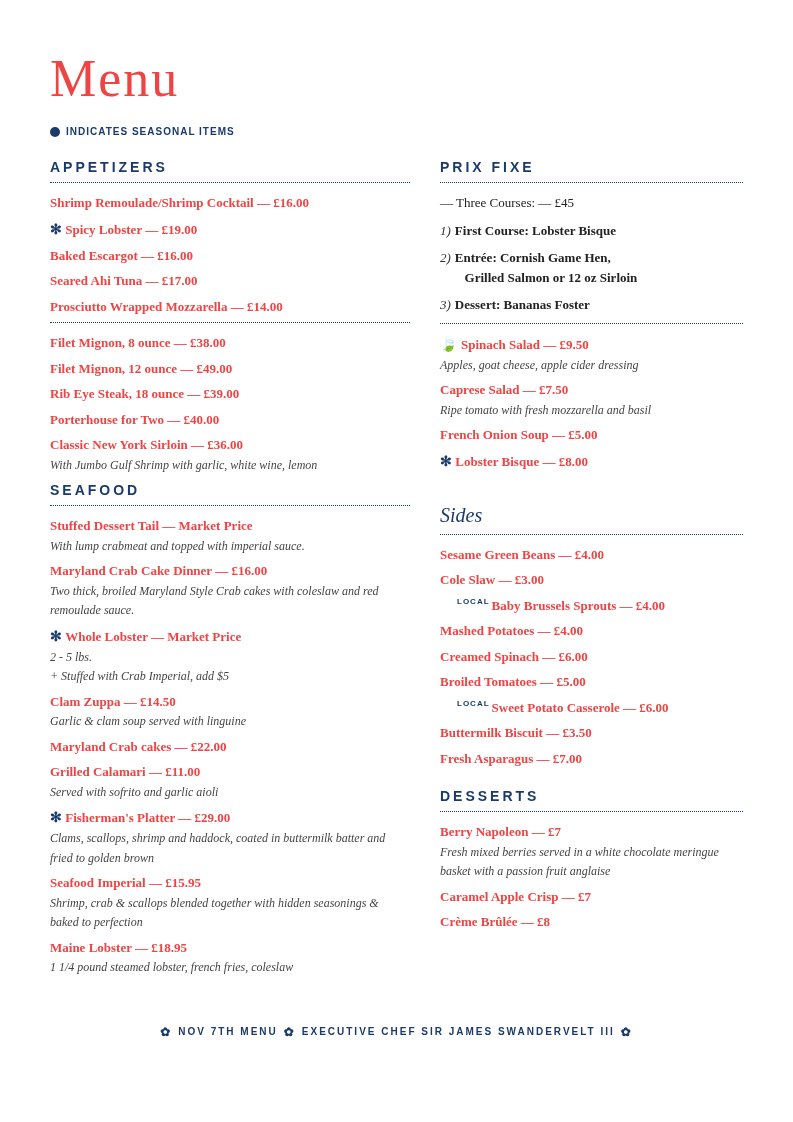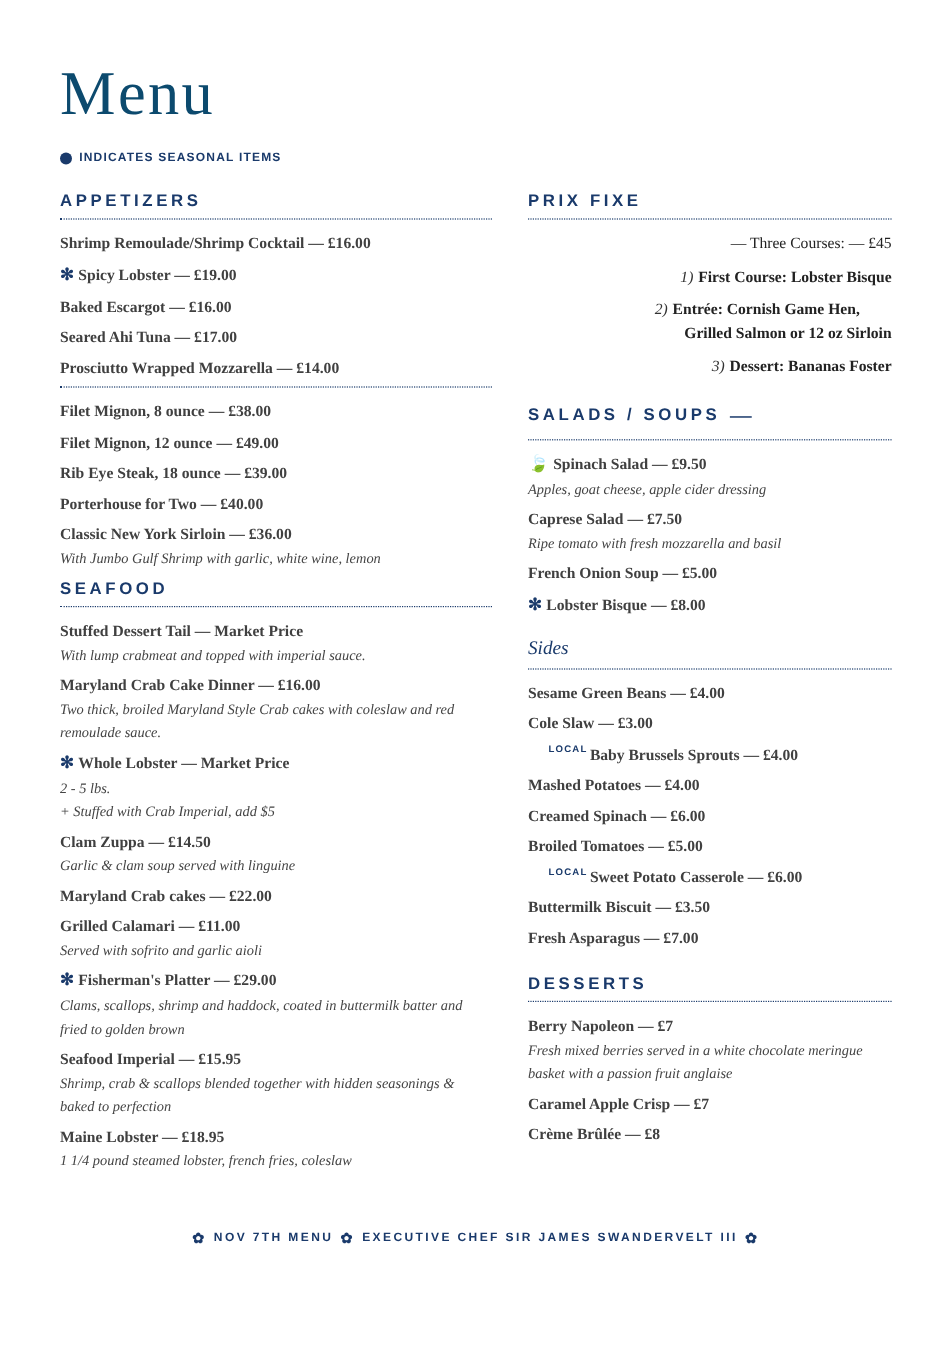--- a/index.html
+++ b/index.html
@@ -9,21 +9,21 @@
       color: #222;
       width: 793px;
       min-height: 1122px;
       padding: 40px 50px 30px 50px;
       font-size: 13px;
       line-height: 1.5;
     }
     .page-title {
       font-family: 'Palatino Linotype', Palatino, serif;
       font-size: 52px;
-      color: #0c4a6e;
+      color: #ef4444;
       font-weight: normal;
       letter-spacing: 2px;
       margin-bottom: 6px;
     }
     .seasonal-note {
       display: flex;
       align-items: center;
       gap: 6px;
       font-size: 10px;
       color: #1a3a6b;
@@ -69,21 +69,21 @@
       border: none;
       border-top: 1px dotted #1a3a6b;
       margin-bottom: 10px;
     }
     .menu-item {
       margin-bottom: 6px;
     }
     .menu-item-name {
       font-weight: bold;
       font-size: 13px;
-      color: #404040;
+      color: #ef4444;
     }
     .menu-item-desc {
       font-size: 12px;
       color: #444;
       font-style: italic;
     }
     .seasonal-marker {
       color: #1a3a6b;
       font-weight: bold;
       font-size: 14px;
@@ -95,21 +95,20 @@
       font-weight: bold;
       letter-spacing: 1px;
       text-transform: uppercase;
       vertical-align: super;
       margin-right: 2px;
       padding-left: 17px;
     }
     .prix-fixe-item {
       margin-bottom: 8px;
       font-size: 13px;
-      justify-content: flex-end;
     }
     .prix-fixe-item.dash-item {
       display: flex;
       align-items: flex-start;
       gap: 4px;
     }
     .prix-fixe-item.numbered {
       display: flex;
       align-items: flex-start;
       gap: 4px;
@@ -118,25 +117,25 @@
       font-style: italic;
       color: #333;
       flex-shrink: 0;
     }
     .leaf-icon {
       color: #1a3a6b;
       font-size: 14px;
     }
     .sides-title {
       font-family: Georgia, serif;
-      font-size: 16px;
+      font-size: 20px;
       color: #1a3a6b;
       font-style: italic;
       font-weight: normal;
-      margin-top: 14px;
+      margin-top: 28px;
       margin-bottom: 4px;
     }
     .footer {
       text-align: center;
       margin-top: 30px;
       font-family: Arial, sans-serif;
       font-size: 10px;
       color: #1a3a6b;
       font-weight: bold;
       letter-spacing: 2px;
@@ -274,24 +273,20 @@
           <span><strong>Entrée: Cornish Game Hen,<br>&nbsp;&nbsp;&nbsp;Grilled Salmon or 12 oz Sirloin</strong></span>
         </div>
         <div class="prix-fixe-item numbered">
           <span class="prix-fixe-number">3)</span>
           <span><strong>Dessert: Bananas Foster</strong></span>
         </div>
       </div>
     </div>
 
     <div>
-      <div style="display:flex; align-items:center; gap:8px; margin-top:18px; margin-bottom:4px;">
-        <div class="section-title" style="margin-top:0;">Salads / Soups</div>
-        <span style="color:#1a3a6b; font-weight:bold; font-size:18px; padding-bottom:2px;">—</span>
-      </div>
       <hr class="section-divider">
       <div>
         <div class="menu-item">
           <span class="leaf-icon">🍃 </span><span class="menu-item-name">Spinach Salad — £9.50</span><br>
           <span class="menu-item-desc">Apples, goat cheese, apple cider dressing</span>
         </div>
         <div class="menu-item">
           <span class="menu-item-name">Caprese Salad — £7.50</span><br>
           <span class="menu-item-desc">Ripe tomato with fresh mozzarella and basil</span>
         </div>

